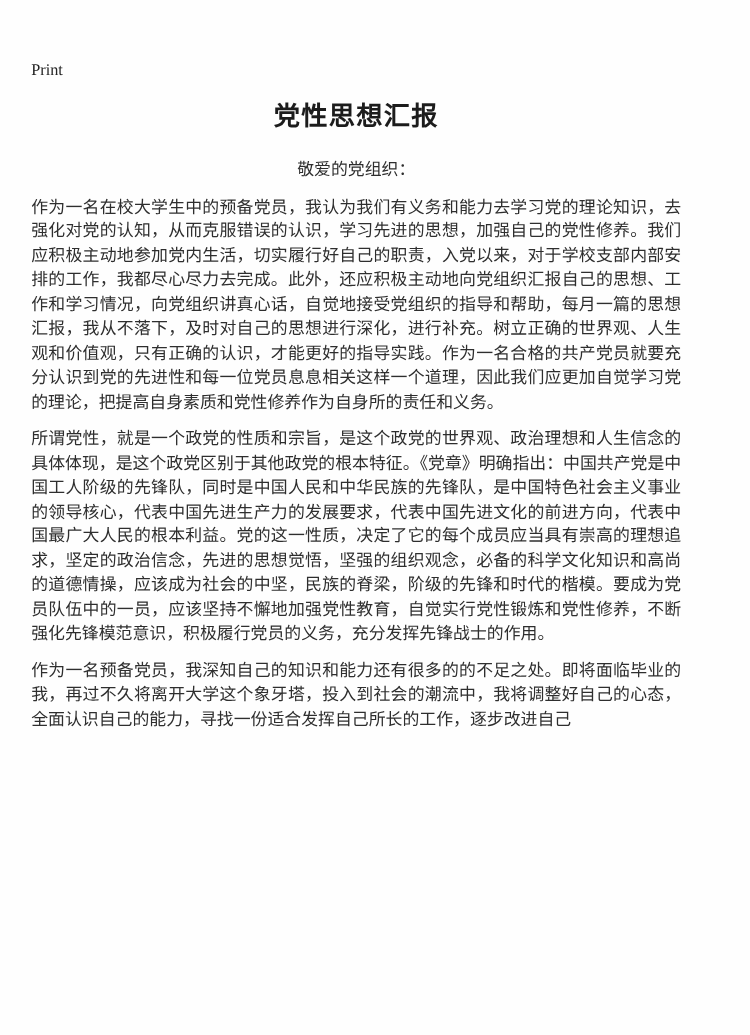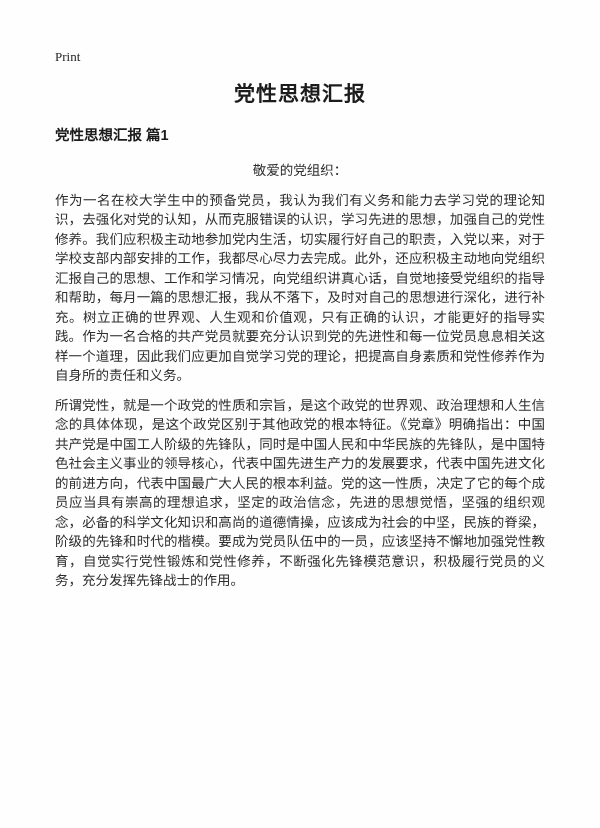--- a/index.html
+++ b/index.html
@@ -7,21 +7,21 @@
     padding: 0;
     background: #ffffff;
   }
   .page {
     position: relative;
     width: 600px;
     height: 828px;
     margin: 0 auto;
     box-sizing: border-box;
     background: #fefefe;
-    padding: 47px 55px 0 55px;
+    padding: 47px 55px 0 25px;
     overflow: hidden;
     font-family: "Liberation Sans", "DejaVu Sans", sans-serif;
     color: #2e2e2e;
   }
   .print-link {
     font-family: "Liberation Serif", "DejaVu Serif", serif;
     font-size: 13px;
     line-height: 15px;
     color: #252525;
     display: inline-block;
@@ -63,24 +63,24 @@
 </style>
 </head>
 <body>
 
 <div class="page">
   <a class="print-link">Print</a>
 
   <h1 class="doc-title">党性思想汇报</h1>
 
 
-  <h2 class="section-heading">党性思想汇报 篇1</h2>
 
   <div class="body-text">
     <p class="salutation">敬爱的党组织：</p>
 
 
     <p>作为一名在校大学生中的预备党员，我认为我们有义务和能力去学习党的理论知识，去强化对党的认知，从而克服错误的认识，学习先进的思想，加强自己的党性修养。我们应积极主动地参加党内生活，切实履行好自己的职责，入党以来，对于学校支部内部安排的工作，我都尽心尽力去完成。此外，还应积极主动地向党组织汇报自己的思想、工作和学习情况，向党组织讲真心话，自觉地接受党组织的指导和帮助，每月一篇的思想汇报，我从不落下，及时对自己的思想进行深化，进行补充。树立正确的世界观、人生观和价值观，只有正确的认识，才能更好的指导实践。作为一名合格的共产党员就要充分认识到党的先进性和每一位党员息息相关这样一个道理，因此我们应更加自觉学习党的理论，把提高自身素质和党性修养作为自身所的责任和义务。</p>
 
     <p>所谓党性，就是一个政党的性质和宗旨，是这个政党的世界观、政治理想和人生信念的具体体现，是这个政党区别于其他政党的根本特征。《党章》明确指出：中国共产党是中国工人阶级的先锋队，同时是中国人民和中华民族的先锋队，是中国特色社会主义事业的领导核心，代表中国先进生产力的发展要求，代表中国先进文化的前进方向，代表中国最广大人民的根本利益。党的这一性质，决定了它的每个成员应当具有崇高的理想追求，坚定的政治信念，先进的思想觉悟，坚强的组织观念，必备的科学文化知识和高尚的道德情操，应该成为社会的中坚，民族的脊梁，阶级的先锋和时代的楷模。要成为党员队伍中的一员，应该坚持不懈地加强党性教育，自觉实行党性锻炼和党性修养，不断强化先锋模范意识，积极履行党员的义务，充分发挥先锋战士的作用。</p>
 
+    <p>作为一名预备党员，我深知自己的知识和能力还有很多的的不足之处。即将面临毕业的我，再过不久将离开大学这个象牙塔，投入到社会的潮流中，我将调整好自己的心态，全面认识自己的能力，寻找一份适合发挥自己所长的工作，逐步改进自己</p>
   </div>
 </div>
 
 </body></html>

